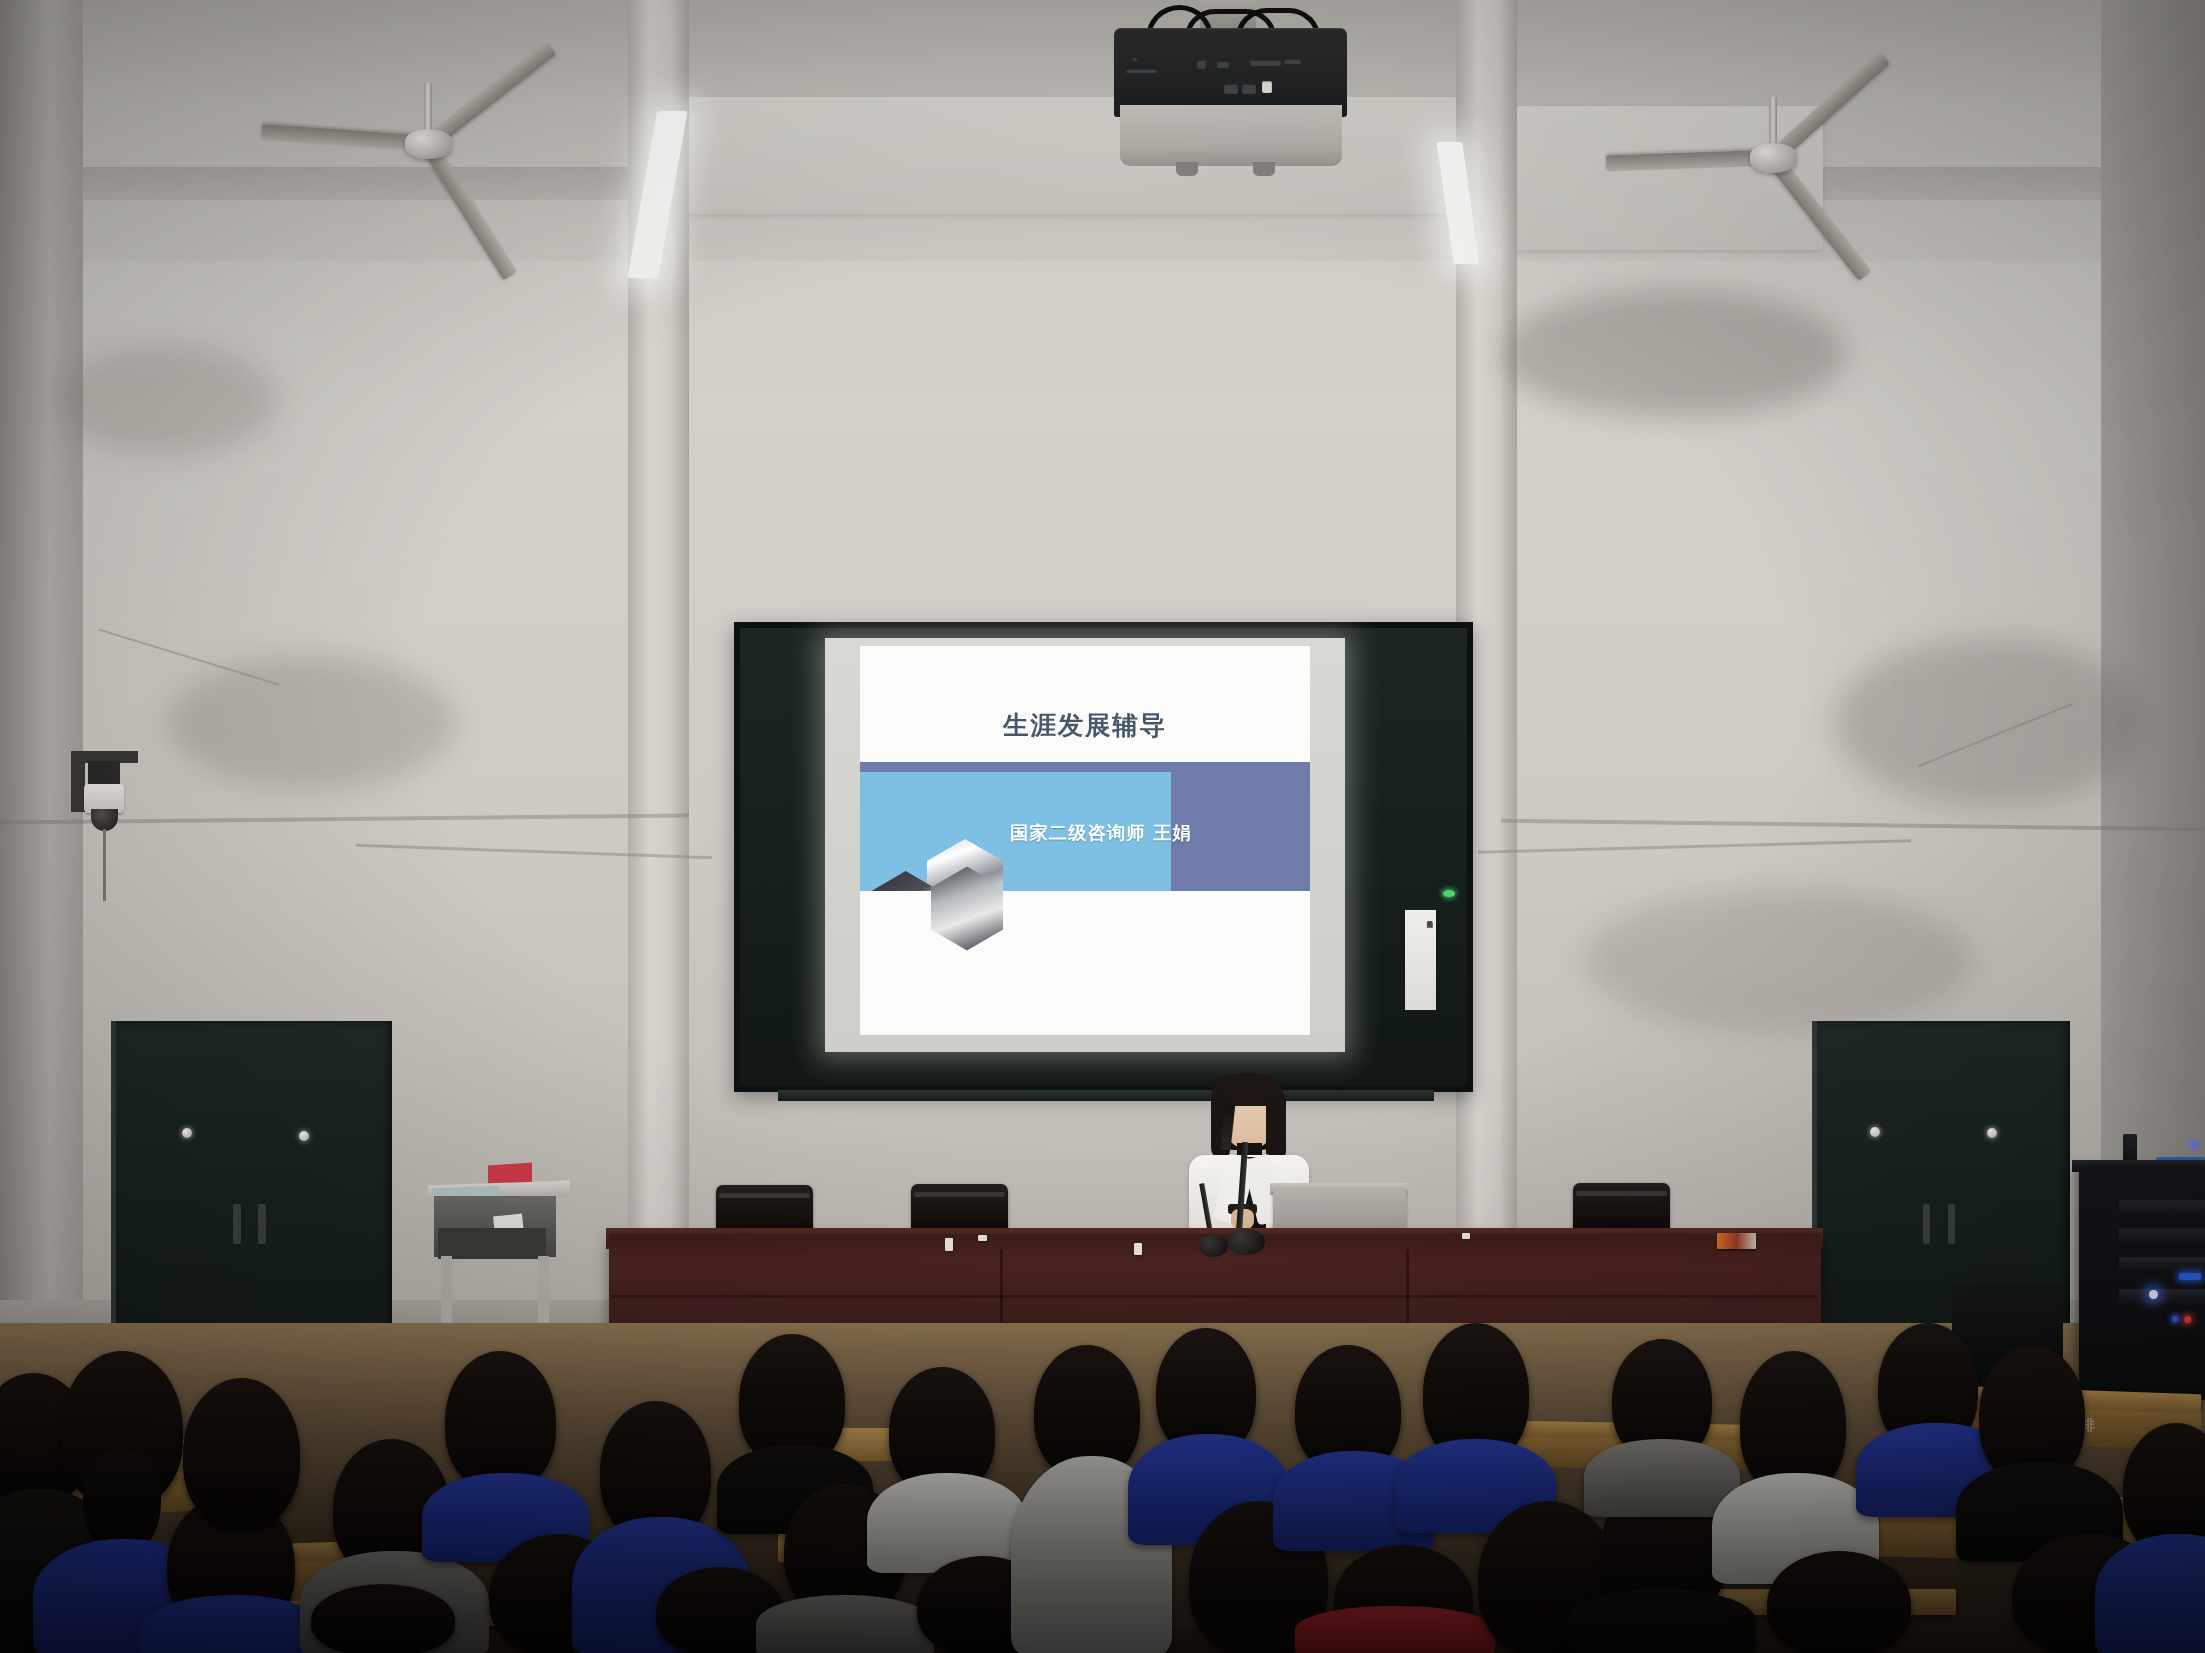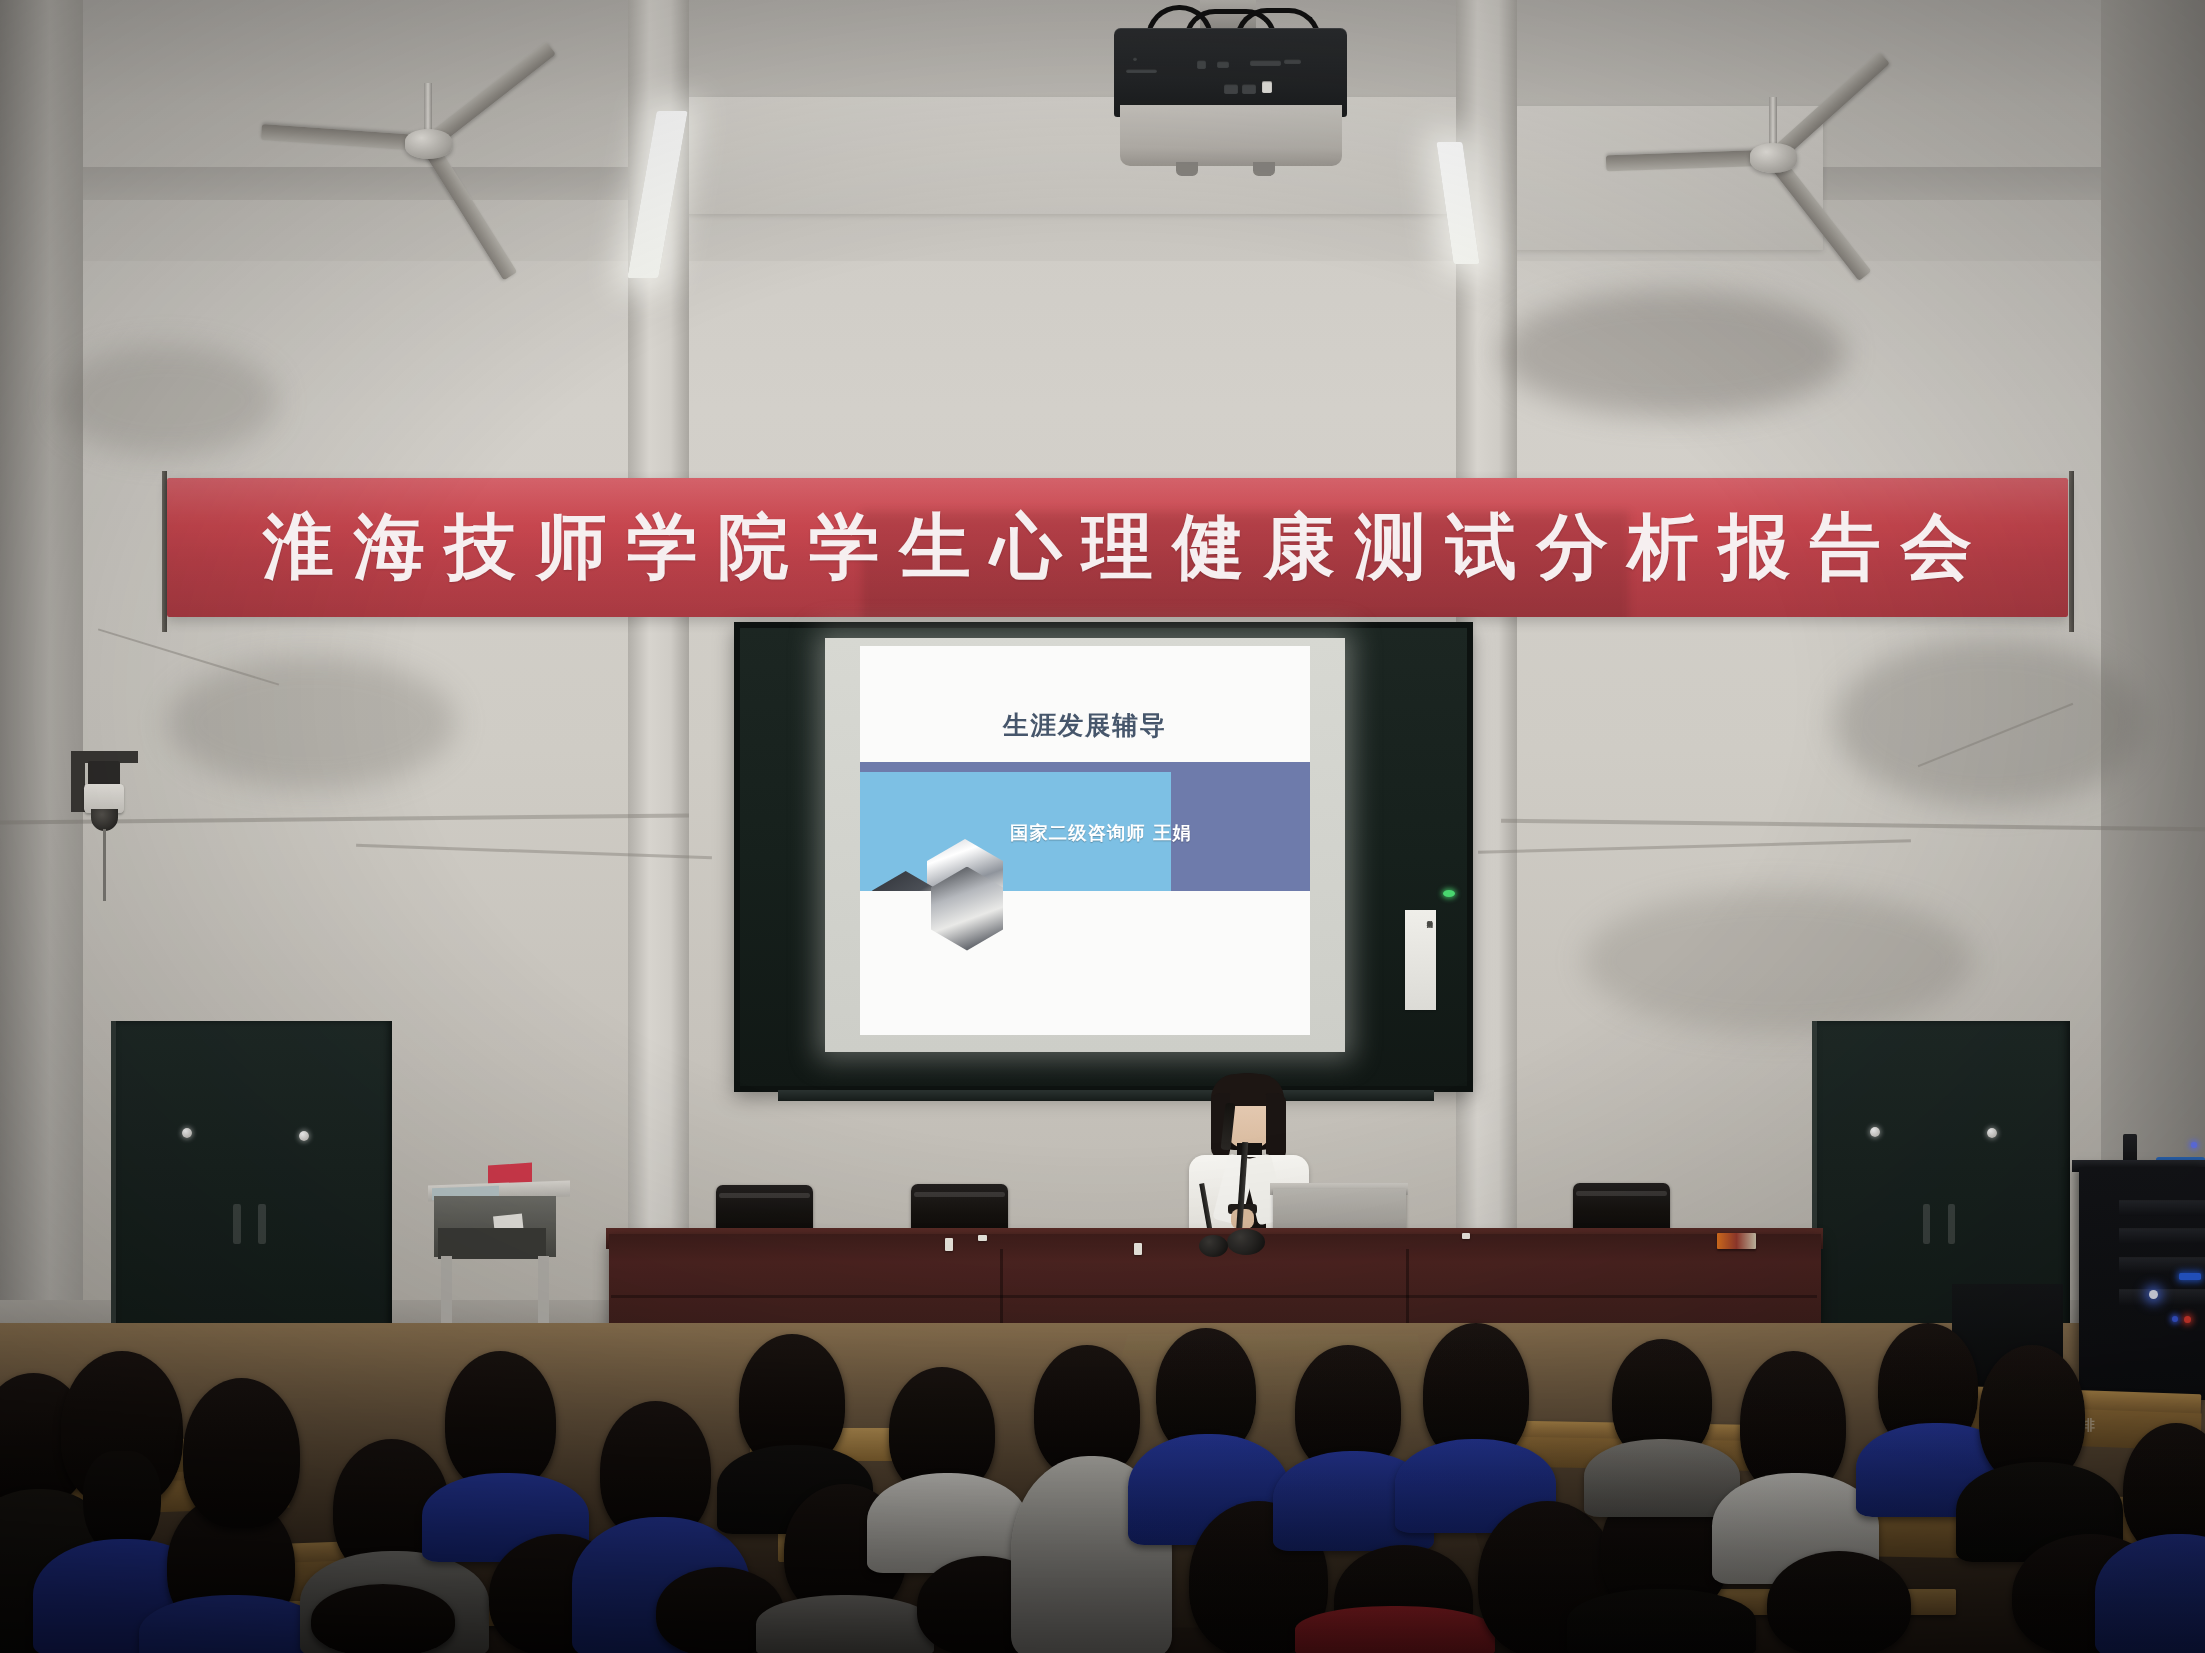--- a/index.html
+++ b/index.html
@@ -509,28 +509,20 @@
 
   <div class="cam">
     <div class="cam-arm"></div>
     <div class="cam-arm2"></div>
     <div class="cam-neck"></div>
     <div class="cam-body"></div>
     <div class="cam-dome"></div>
     <div class="cam-wire"></div>
   </div>
 
-  <div class="banner-wrap">
-    <div class="banner-rod l"></div>
-    <div class="banner-rod r"></div>
-    <div class="banner">
-      <div class="banner-shadow"></div>
-      <span class="banner-text">淮海技师学院学生心理健康测试分析报告会</span>
-    </div>
-  </div>
 
   <div class="board"></div>
   <div class="board-tray"></div>
   <div class="screen"></div>
 
   <div class="slide">
     <div class="slide-top">
       <div class="slide-title">生涯发展辅导</div>
     </div>
     <div class="slide-band">

